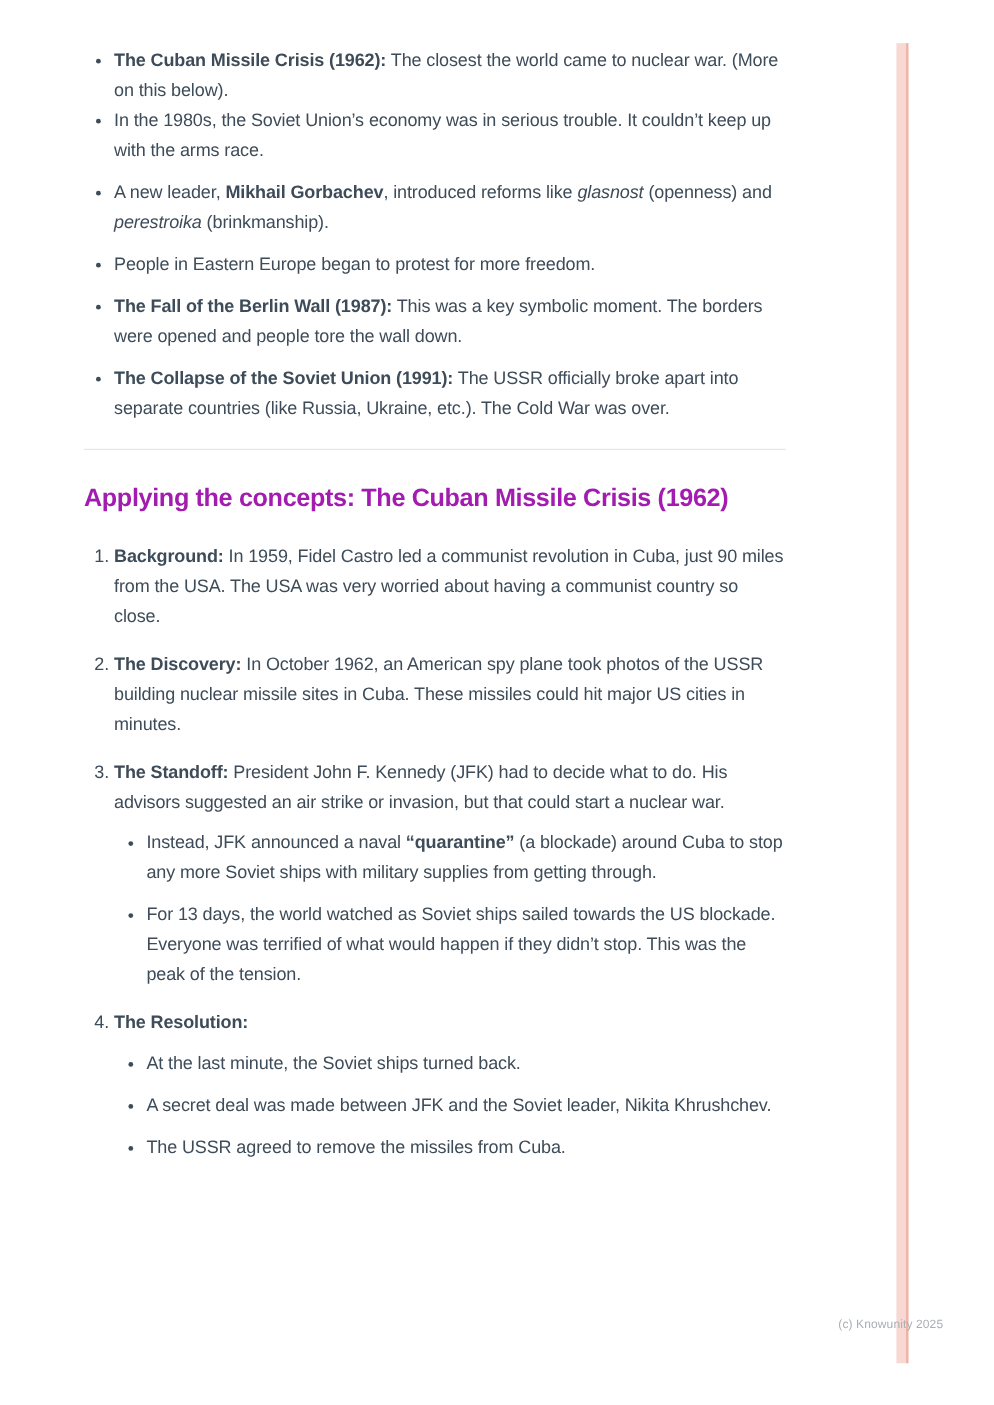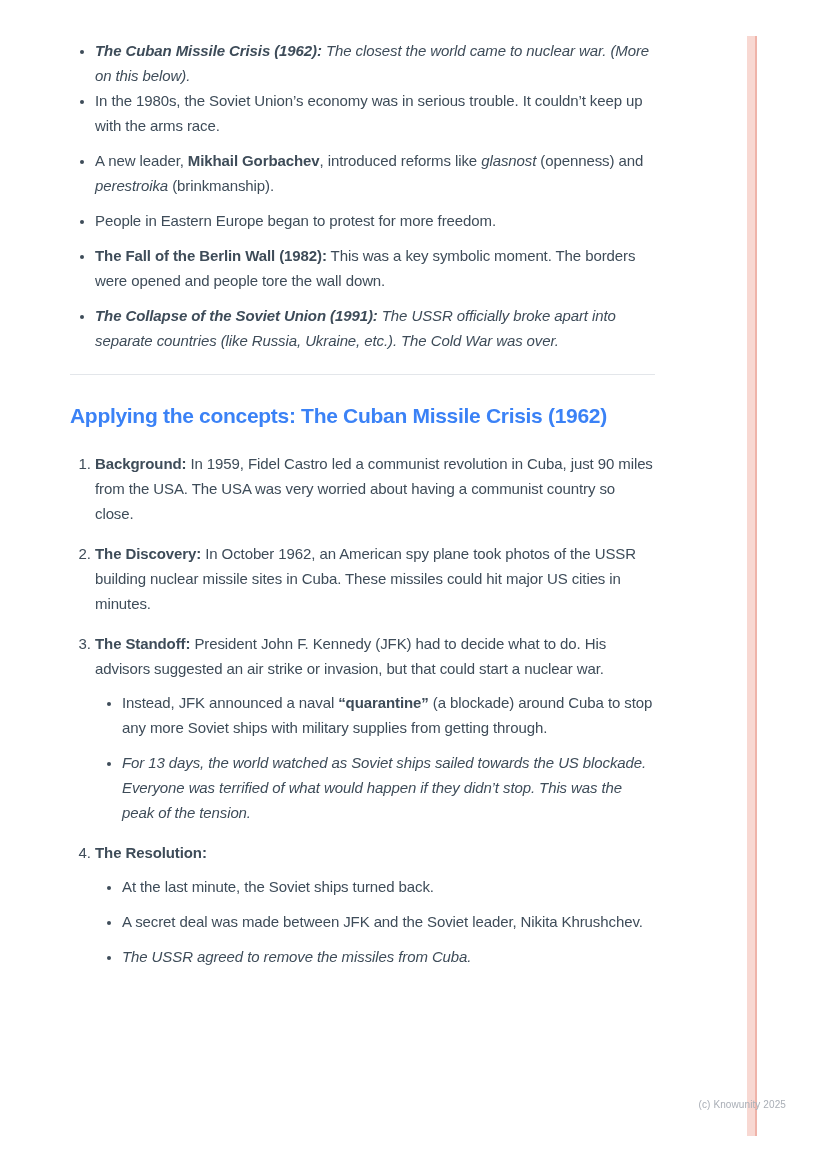--- a/index.html
+++ b/index.html
@@ -32,35 +32,35 @@
     letter-spacing: -0.1px;
   }
   ul.bullets, ol.steps {
     margin: 0;
     padding-left: 25px;
   }
   ul.bullets { list-style-type: disc; }
   ul.bullets li::marker { color: #3e4c59; font-size: 0.85em; }
   ol.steps li::marker { color: #3e4c59; }
   ul.bullets > li { margin-bottom: 10px; }
-  ul.bullets > li:last-child { margin-bottom: 0; font-style: italic; }
+  ul.bullets > li:last-child { margin-bottom: 0; }
   h3.section-title {
     color: #e8552c;
     font-size: 17.5px;
     line-height: 24px;
     font-weight: bold;
     margin: 34px 0 19px 0;
   }
   hr.divider {
     border: none;
     border-top: 1px solid #e3e6ea;
     margin: 21px 0 0 0;
   }
   h2.page-title {
-    color: #3b82f6;
+    color: #a21caf;
     font-size: 21px;
     line-height: 28px;
     font-weight: bold;
     white-space: nowrap;
     letter-spacing: -0.3px;
     margin: 27px 0 0 0;
   }
   p.intro {
     margin: 17px 0 0 0;
   }
@@ -96,21 +96,21 @@
 
   <ul class="bullets">
     <li><strong>The Cuban Missile Crisis (1962):</strong><span> The closest the world came to nuclear war. (More on this below).</span></li>
   </ul>
 
 
   <ul class="bullets">
     <li><span>In the 1980s, the Soviet Union’s economy was in serious trouble. It couldn’t keep up with the arms race.</span></li>
     <li><span>A new leader, </span><strong>Mikhail Gorbachev</strong><span>, introduced reforms like </span><em>glasnost</em><span> (openness) and </span><em>perestroika</em><span> (brinkmanship).</span></li>
     <li><span>People in Eastern Europe began to protest for more freedom.</span></li>
-    <li><strong>The Fall of the Berlin Wall (1982):</strong><span> This was a key symbolic moment. The borders were opened and people tore the wall down.</span></li>
+    <li><strong>The Fall of the Berlin Wall (1987):</strong><span> This was a key symbolic moment. The borders were opened and people tore the wall down.</span></li>
     <li><strong>The Collapse of the Soviet Union (1991):</strong><span> The USSR officially broke apart into separate countries (like Russia, Ukraine, etc.). The Cold War was over.</span></li>
   </ul>
 
   <hr class="divider">
 
   <h2 class="page-title">Applying the concepts: The Cuban Missile Crisis (1962)</h2>
 
 
   <ol class="steps">
     <li><strong>Background:</strong><span> In 1959, Fidel Castro led a communist revolution in Cuba, just 90 miles from the USA. The USA was very worried about having a communist country so close.</span></li>

